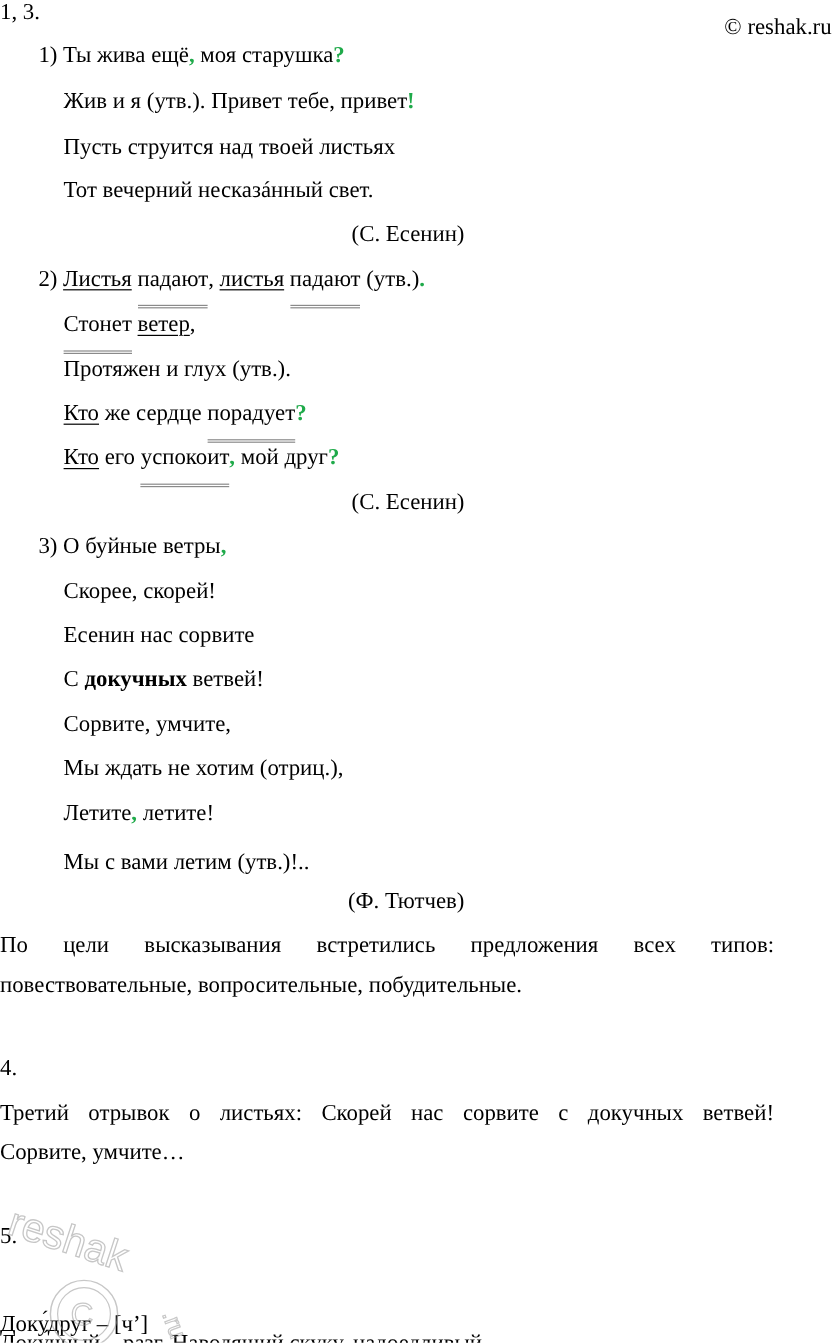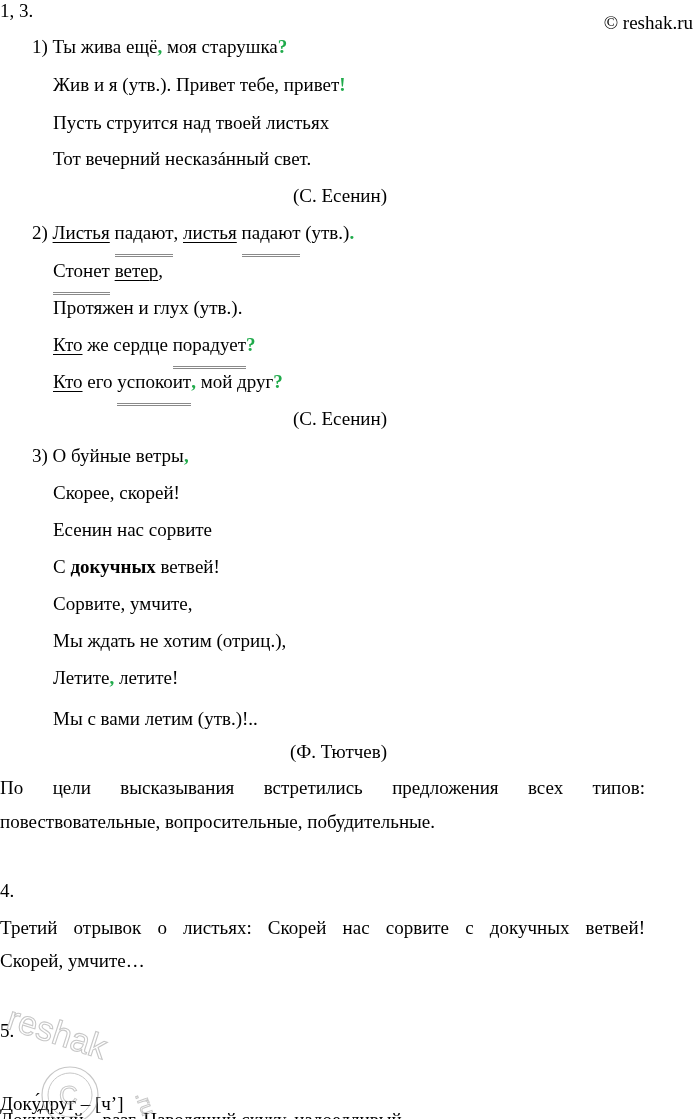--- a/index.html
+++ b/index.html
@@ -71,21 +71,21 @@
   <span>Летите</span><span class="g">,</span><span> летите!</span>
 </div>
 <div class="abs" style="left:53px;top:676px;margin-top:32px;">Мы с вами летим (утв.)!..</div>
 <div class="abs" style="left:290px;top:741px;">(Ф. Тютчев)</div>
 
 <div class="abs just" style="top:777px;">По цели высказывания встретились предложения всех типов:</div>
 <div class="abs" style="left:0;top:811px;">повествовательные, вопросительные, побудительные.</div>
 
 <div class="abs" style="left:0;top:880px;">4.</div>
 <div class="abs just" style="top:917px;">Третий отрывок о листьях: Скорей нас сорвите с докучных ветвей!</div>
-<div class="abs" style="left:0;top:950px;">Скорей, умчите…</div>
+<div class="abs" style="left:0;top:950px;">Сорвите, умчите…</div>
 
 <div class="abs" style="left:0;top:1020px;">5.</div>
 <div class="abs" style="left:0;top:1109px;">Доку́чный – разг. Наводящий скуку, надоедливый.</div>
 <div class="abs" style="left:0;top:1093px;">Доку́друг – [ч’]</div>
 
 <svg class="wm" viewBox="0 0 170 119">
   <circle cx="65" cy="95" r="28" fill="none" stroke="#999" stroke-width="1.2"></circle>
   <circle cx="65" cy="95" r="22" fill="none" stroke="#999" stroke-width="1"></circle>
   <text x="54" y="104" font-family="Liberation Sans, sans-serif" font-size="26" fill="none" stroke="#999" stroke-width="1">C</text>
   <text x="0" y="28" font-family="Liberation Sans, sans-serif" font-size="34" fill="none" stroke="#999" stroke-width="1.1" transform="rotate(18 0 28)">reshak</text>

